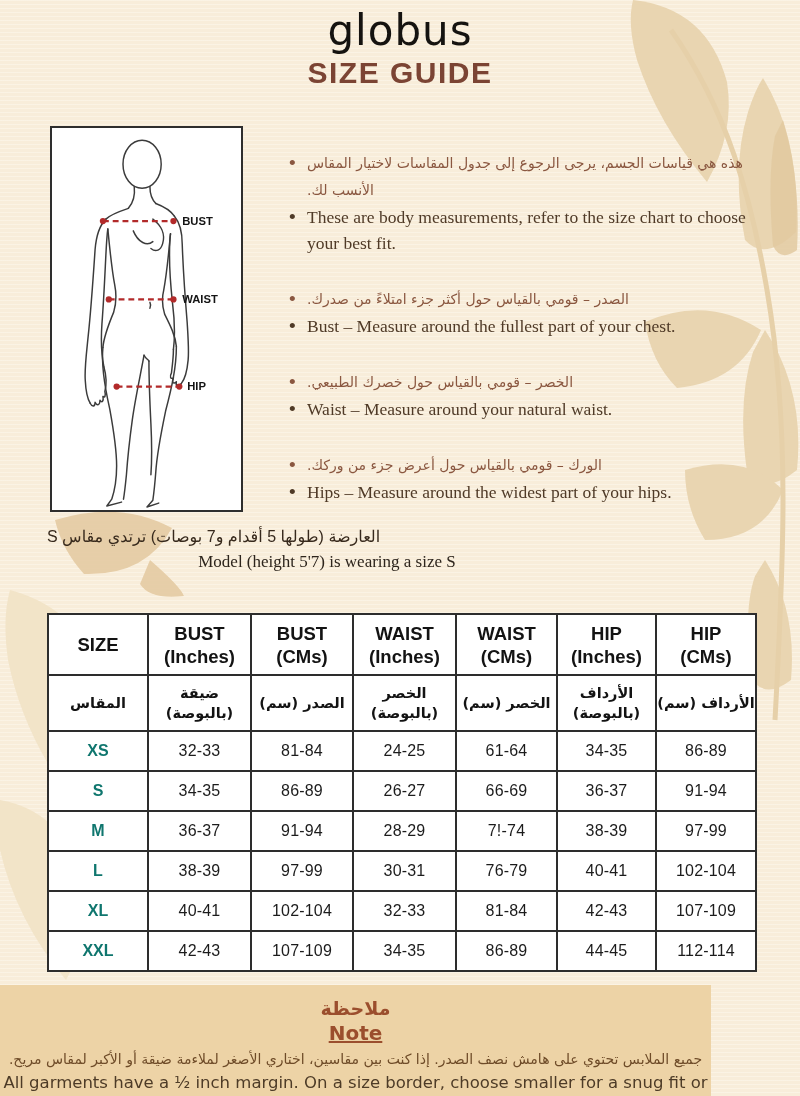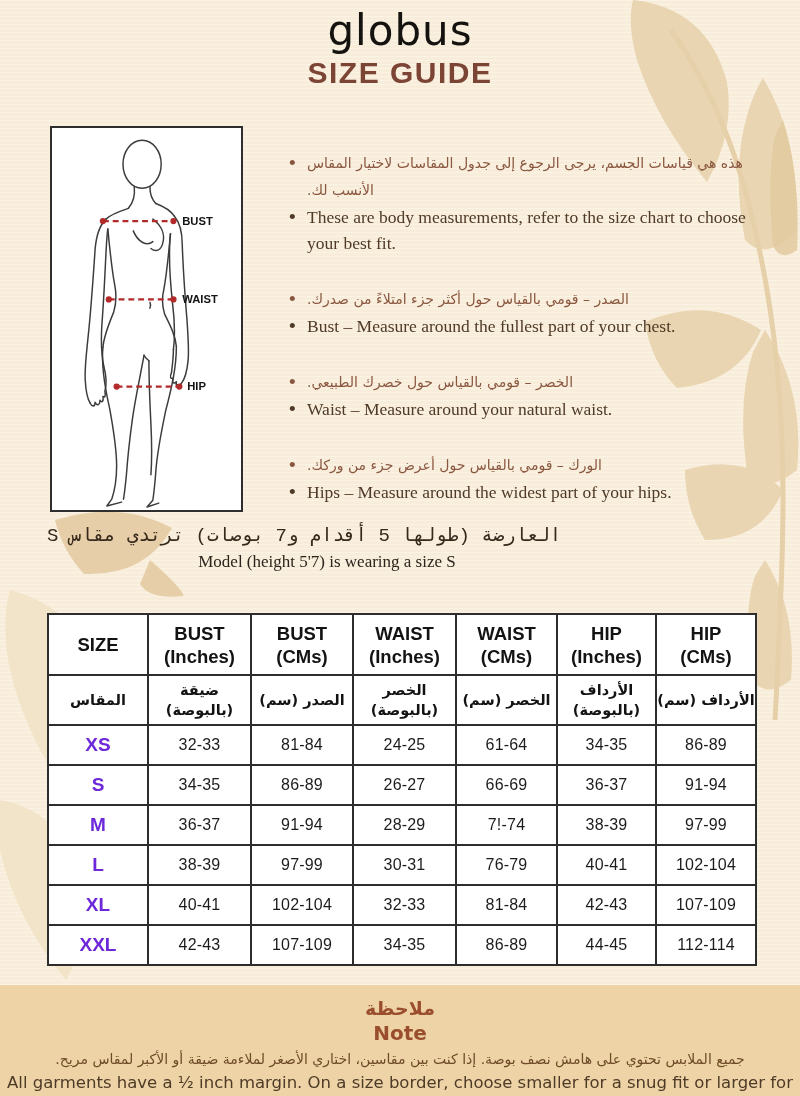--- a/index.html
+++ b/index.html
@@ -27,39 +27,39 @@
   .bullet-item{display:flex; align-items:flex-start;}
   .bullet{width:18px; flex:0 0 18px; font-size:19px; line-height:26px; color:inherit;}
   .bullet-item.ar{color:#8a5740;}
   .bullet-item.en{color:#4f3a27;}
   .btext{flex:1;}
   .bullet-item.ar .btext{font-family:"DejaVu Sans", sans-serif; font-size:14px; line-height:27px; direction:rtl; text-align:left;}
   .bullet-item.en .btext{font-family:"Liberation Serif", serif; font-size:17.5px; line-height:26px;}
 
   
   .model-note{top:524px; left:47px; width:560px;}
-  .model-ar{font-family:Liberation Mono, monospace; font-size:19px; color:#37291c; direction:rtl; text-align:left; line-height:25px;}
+  .model-ar{font-family:Liberation Sans, sans-serif; font-size:16px; color:#37291c; direction:rtl; text-align:left; line-height:25px;}
   .model-en{font-family:"Liberation Serif", serif; font-size:17px; color:#2d251d; line-height:25px;text-align:center;}
 
   
   .table-wrap{top:597px; left:47px; width:708px;margin-top:16px;}
   table.size-table{border-collapse:collapse; table-layout:fixed; width:708px; background:#ffffff;}
   table.size-table th, table.size-table td{border:2px solid #2d2d2d; text-align:center; vertical-align:middle; padding:0;}
   tr.hdr-en{height:61px;}
-  tr.hdr-ar{height:50px;}
+  tr.hdr-ar{height:56px;}
   tr.data-row{height:40px;}
   .th-en{font-family:"Liberation Sans", sans-serif; font-weight:700; font-size:18.5px; color:#131313; line-height:23px;}
   .th-ar{font-family:"DejaVu Sans", sans-serif; font-weight:700; font-size:14.5px; color:#131313; line-height:20px; direction:rtl;}
-  .size-cell{font-family:"Liberation Sans", sans-serif; font-weight:700; font-size:19px; color:#6d28d9;}
+  .size-cell{font-family:"Liberation Sans", sans-serif; font-weight:700; font-size:16px; color:#0f766e;}
   .val-cell{font-family:"Liberation Sans", sans-serif; font-size:16px; color:#1c1c1c; letter-spacing:0.2px;}
 
   
-  .note-band{top:985px; left:0; width:800px; height:111px; background:#edd3a6; text-align:center;}
+  .note-band{top:985px; left:0; width:711px; height:111px; background:#edd3a6; text-align:center;}
   .note-title-ar{font-family:"DejaVu Sans", sans-serif; font-weight:700; font-size:19px; color:#9b4e2d; margin-top:11px; line-height:24px;}
-  .note-title-en{font-family:"DejaVu Sans", sans-serif; font-weight:700; font-size:20px; color:#9b4e2d; line-height:26px;}
+  .note-title-en{font-family:"DejaVu Sans", sans-serif; font-weight:700; font-size:20px; color:#9b4e2d; line-height:26px;text-decoration:underline;}
   .note-body-ar{font-family:"DejaVu Sans", sans-serif; font-size:14px; color:#6e4b28; line-height:23px; direction:rtl; margin-top:2px;}
   .note-body-en{font-family:"DejaVu Sans", sans-serif; font-size:16.5px; color:#4d3b27; line-height:24px;}
 </style>
 </head>
 <body>
 
 <div class="page">
 
   <svg class="deco" style="top:0; right:0;" width="185" height="730" viewBox="0 0 185 730">
     <g fill="#e9d5b1">
@@ -309,17 +309,17 @@
             <td class="val-cell">44-45</td>
             <td class="val-cell">112-114</td>
           </tr>
         </tbody>
     </table>
   </div>
 
   <div class="content note-band">
     <div class="note-title-ar">ملاحظة</div>
     <div class="note-title-en">Note</div>
-    <div class="note-body-ar">جميع الملابس تحتوي على هامش نصف بوصة. إذا كنت بين مقاسين، اختاري الأصغر لملاءمة ضيقة أو الأكبر لمقاس مريح.</div>
+    <div class="note-body-ar">جميع الملابس تحتوي على هامش نصف الصدر. إذا كنت بين مقاسين، اختاري الأصغر لملاءمة ضيقة أو الأكبر لمقاس مريح.</div>
     <div class="note-body-en">All garments have a ½ inch margin. On a size border, choose smaller for a snug fit or larger for a relaxed fit.</div>
   </div>
 
 </div>
 
 </body></html>

